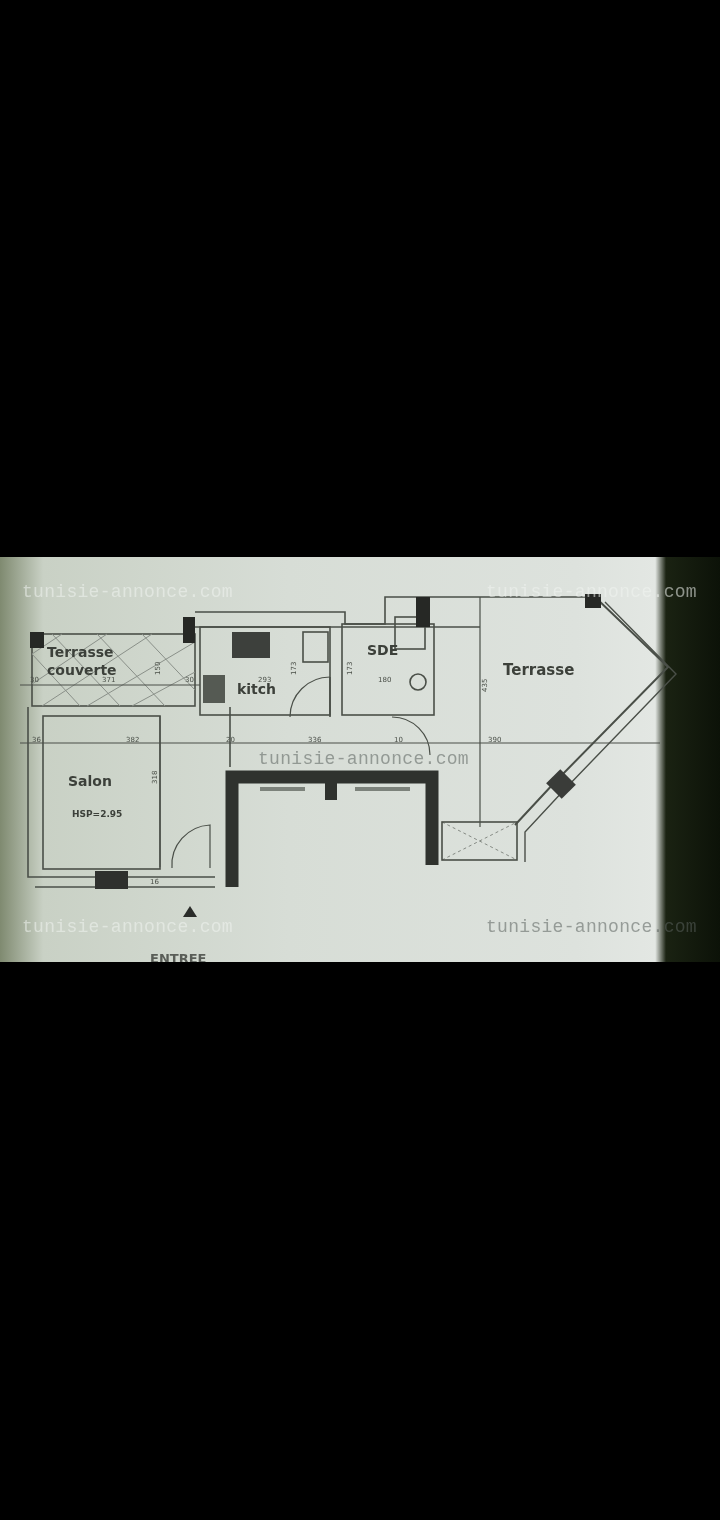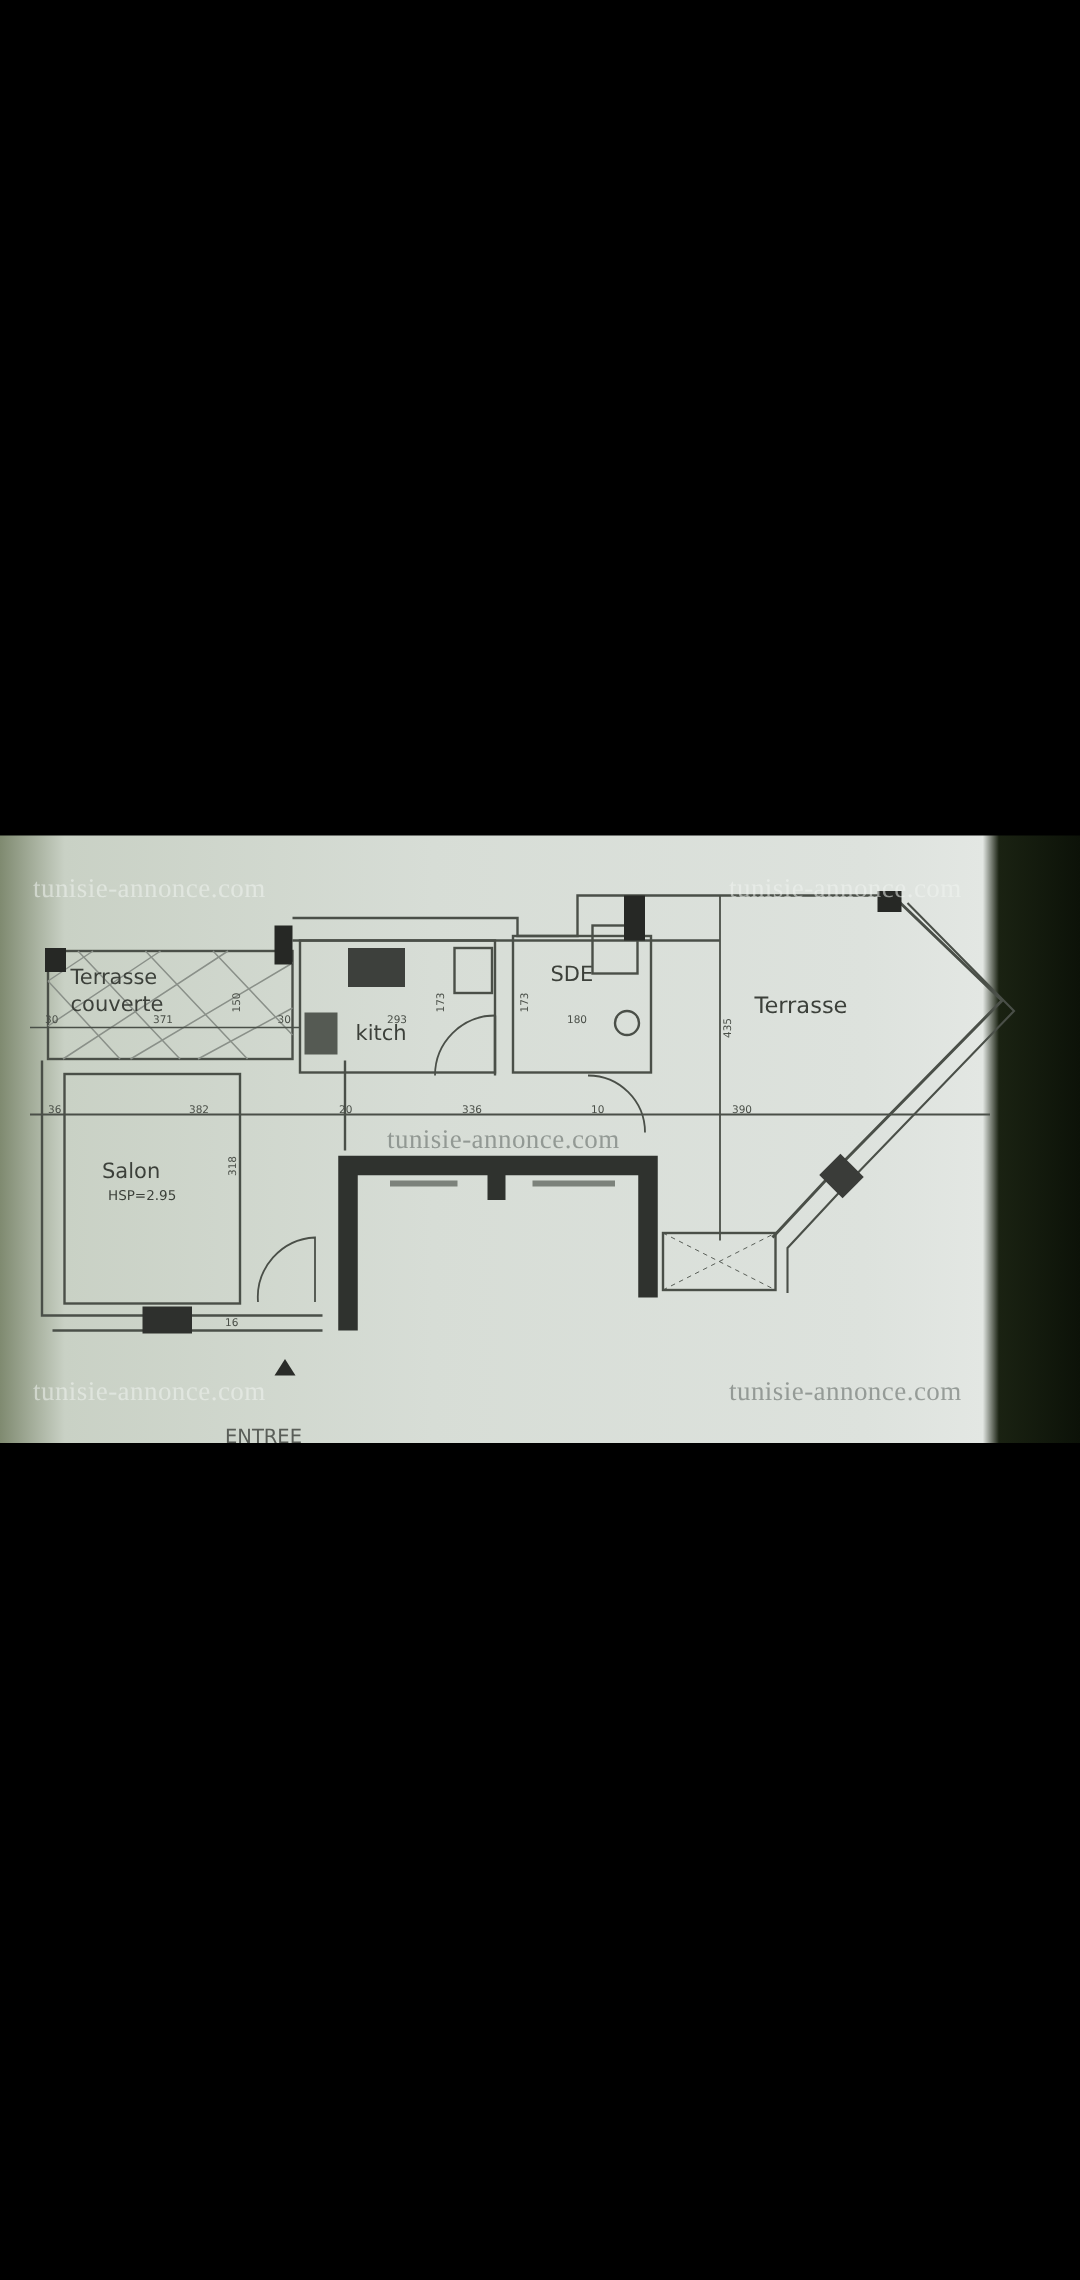--- a/index.html
+++ b/index.html
@@ -4,23 +4,23 @@
   <style>
     html, body { margin: 0; padding: 0; background: #000; }
     body { width: 720px; height: 1520px; position: relative; overflow: hidden; font-family: "DejaVu Sans", sans-serif; }
     .viewer { position: absolute; left: 0; top: 0; width: 720px; height: 1520px; background: #000; }
     .photo {
       position: absolute; left: 0; top: 557px; width: 720px; height: 405px;
       background: linear-gradient(90deg, #7f8a70 0%, #c9d1c5 6%, #d7ddd6 40%, #dde2dd 80%, #e3e7e3 91%, #1a2212 92.5%, #0c1208 100%);
       overflow: hidden;
     }
     .photo svg { position: absolute; left: 0; top: 0; }
-    .wm { position: absolute; font-family: Liberation Serif, serif; font-size: 18px; color: rgba(240,244,240,0.55); letter-spacing: 0.3px; }
+    .wm { position: absolute; font-family: Liberation Mono, monospace; font-size: 18px; color: rgba(240,244,240,0.55); letter-spacing: 0.3px; }
     .wm-dark { color: rgba(90,96,92,0.55); }
-    .room-label { position: absolute; color: #3c403a; font-family: "DejaVu Sans", sans-serif; }
+    .room-label { position: absolute; color: #3c403a; font-family: "DejaVu Sans", sans-serif; font-weight: bold; }
   </style>
 </head>
 <body>
 
 <div class="viewer">
   <div class="photo">
     <svg width="720" height="405" viewBox="0 0 720 405">
       <g stroke="#4a4f48" stroke-width="1.6" fill="none">
 
         <rect x="32" y="77" width="163" height="72"></rect>
@@ -99,21 +99,21 @@
     </svg>
 
     <div class="room-label" style="left:47px; top:86px; font-size:14px; line-height:18px;">
       <div>Terrasse</div>
       <div>couverte</div>
     </div>
     <div class="room-label" style="left:237px; top:124px; font-size:14px;text-align:right;">kitch</div>
     <div class="room-label" style="left:367px; top:85px; font-size:14px;">SDE</div>
     <div class="room-label" style="left:503px; top:104px; font-size:15px;">Terrasse</div>
     <div class="room-label" style="left:68px; top:216px; font-size:14px;">Salon</div>
-    <div class="room-label" style="left:72px; top:236px; font-size:9px;text-align:right;">HSP=2.95</div>
+    <div class="room-label" style="left:72px; top:252px; font-size:9px;text-align:right;">HSP=2.95</div>
     <div class="room-label" style="left:150px; top:374px; font-size:13px; color:#5a5e58;margin-top:20px;">ENTREE</div>
 
     <div class="wm" style="left:22px; top:25px;">tunisie-annonce.com</div>
     <div class="wm" style="left:486px; top:25px;">tunisie-annonce.com</div>
     <div class="wm wm-dark" style="left:258px; top:192px;">tunisie-annonce.com</div>
     <div class="wm" style="left:22px; top:360px;">tunisie-annonce.com</div>
     <div class="wm wm-dark" style="left:486px; top:360px;">tunisie-annonce.com</div>
   </div>
 </div>
 

